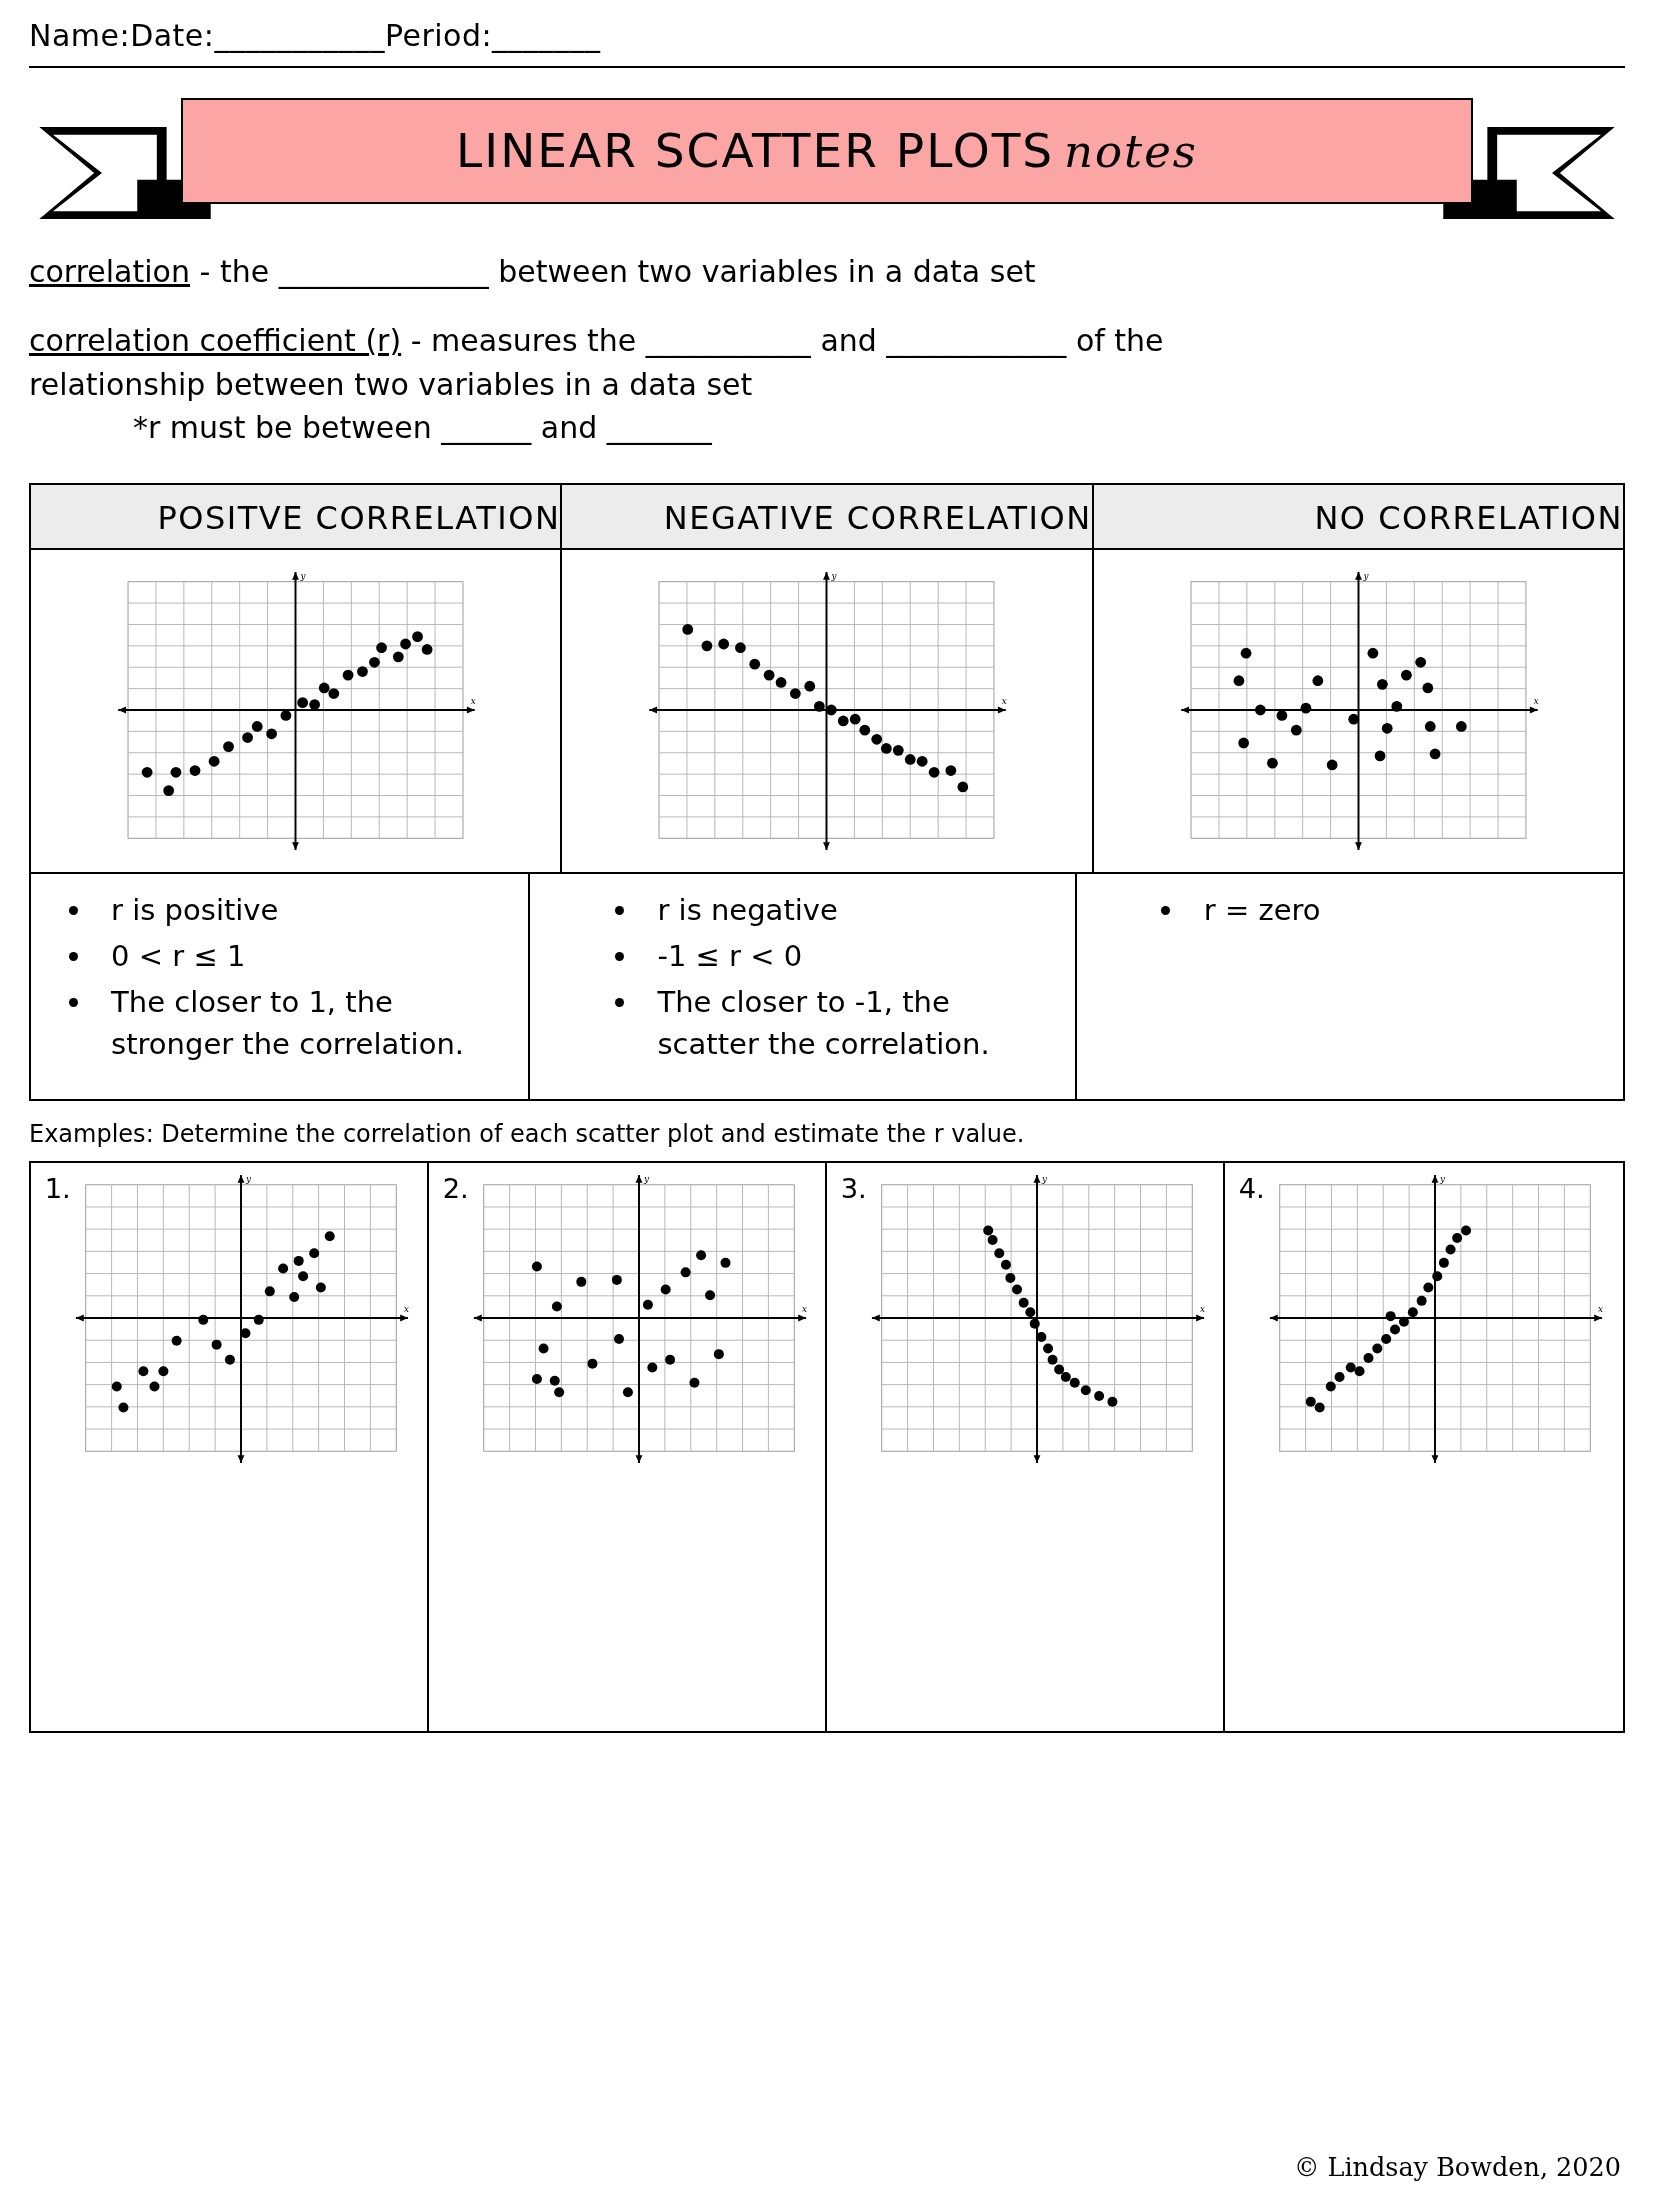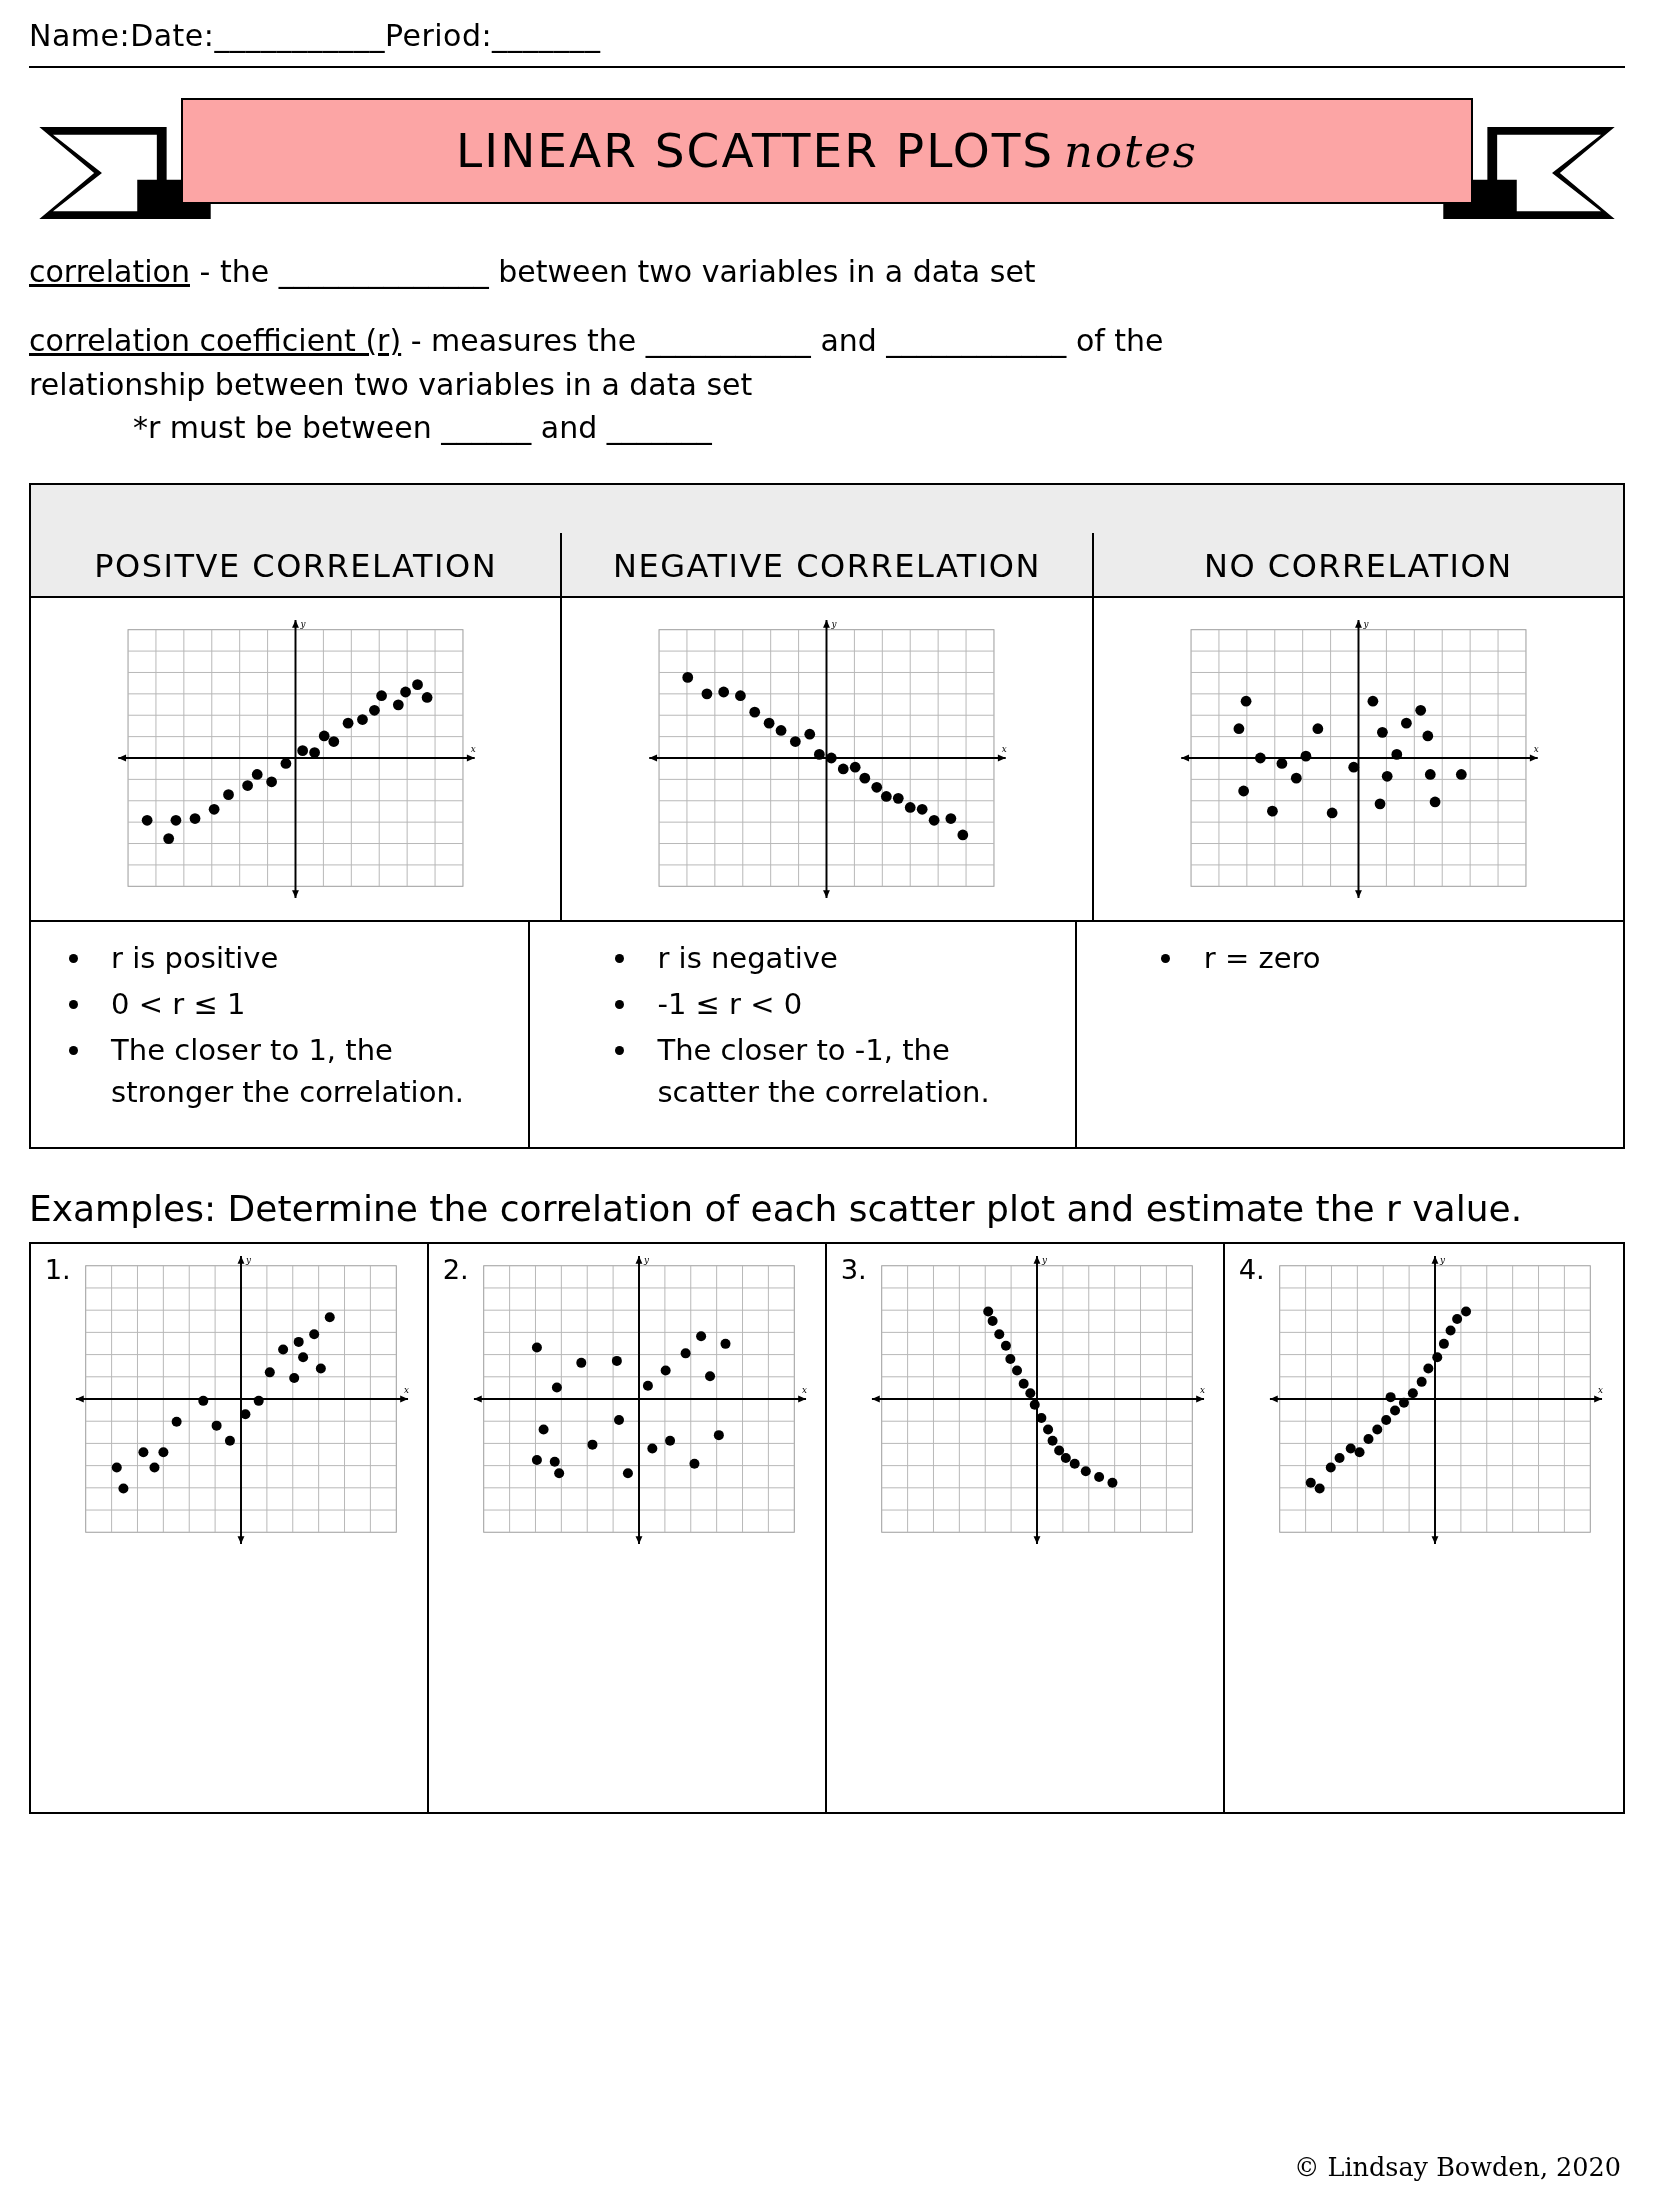--- a/index.html
+++ b/index.html
@@ -96,25 +96,24 @@
     display: flex;
     flex-direction: column;
   }
   .corr-head {
     display: flex;
     background: #ececec;
   }
   .corr-head .cell {
     flex: 1 1 33.33%;
     border-right: 2.9px solid #000;
-    text-align: center;
+    text-align: right;
     padding: 13.7px 0 11.8px 0;
     font-size: 32px;
     letter-spacing: 1.5px;
-    margin-top: 48px;
   }
   .corr-head .cell:last-child { border-right: none; }
   .corr-body {
     display: flex;
     border-top: 2.9px solid #000;
   }
   .corr-body .cell {
     flex: 1 1 33.33%;
     border-right: 2.9px solid #000;
     display: flex;
@@ -139,22 +138,22 @@
   .corr-notes ul {
     margin: 0;
     padding-left: 39px;
     font-size: 29px;
     line-height: 1.45;
   }
   .corr-notes li { margin-bottom: 3.9px; padding-left: 17.6px; }
 
   
   .examples-label {
-    margin-top: 39px;
-    font-size: 36px;
+    margin-top: 19px;
+    font-size: 24px;
   }
   .examples-table {
     margin-top: 13.7px;
     border: 2.9px solid #000;
     display: flex;
     height: 568px;
   }
   .examples-table .ex-cell {
     flex: 1 1 25%;
     border-right: 2.9px solid #000;

